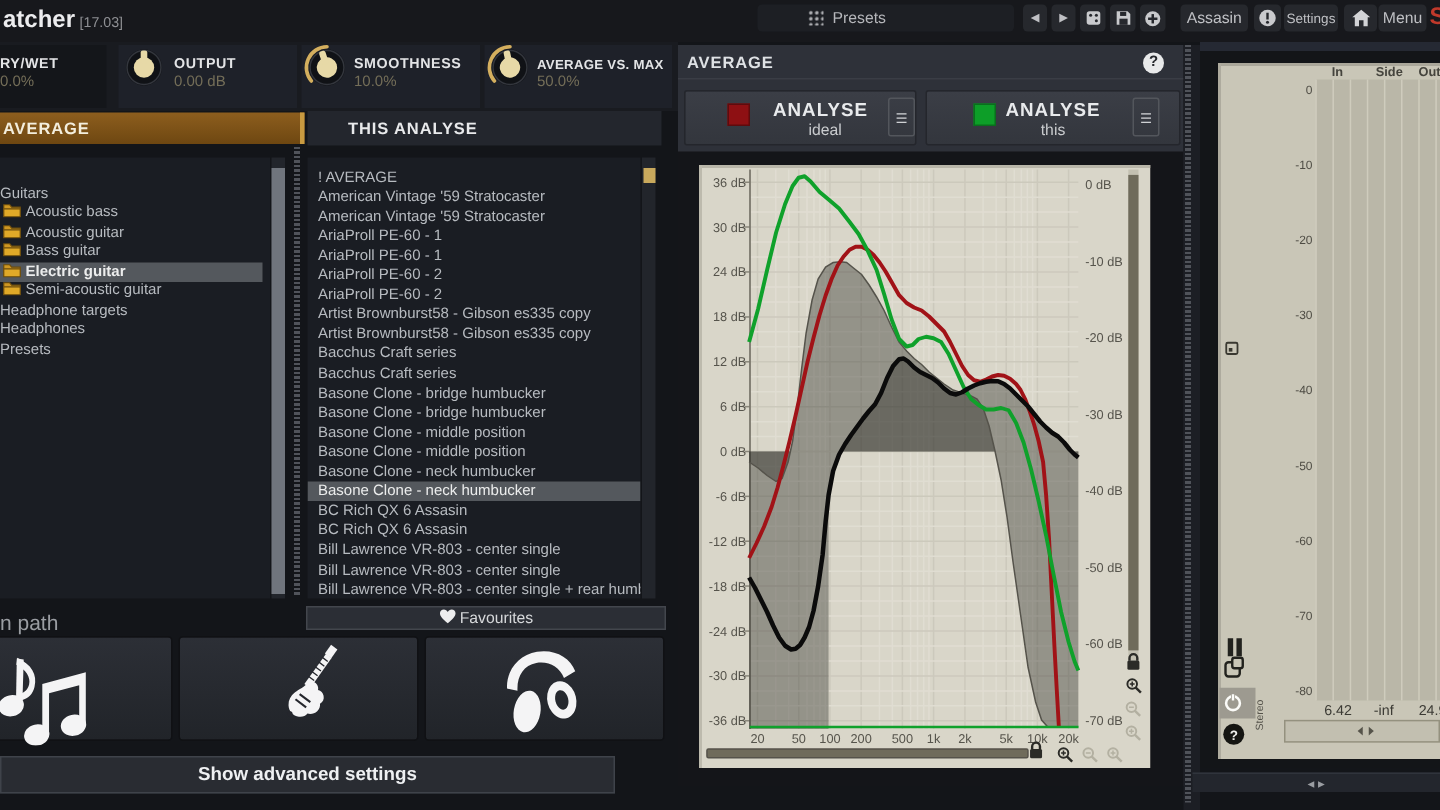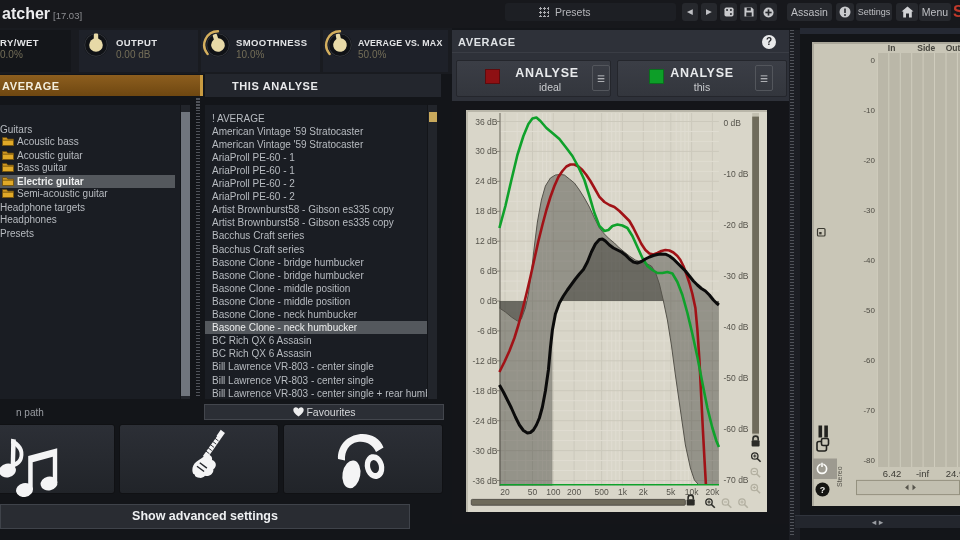--- a/index.html
+++ b/index.html
@@ -169,21 +169,21 @@
 <div class="mit" style="left:7px;top:268.5px">Bill Lawrence VR-803 - center single</div>
 <div class="mit" style="left:7px;top:281.6px">Bill Lawrence VR-803 - center single + rear humbu</div>
 </div>
 <div class="abs" style="left:428px;top:105px;width:9px;height:294px;background:#22252b"></div>
 <div class="abs" style="left:428.5px;top:111.5px;width:8px;height:10px;background:#c9a95c"></div>
 
 <div class="abs" style="left:204px;top:404px;width:240px;height:16px;background:#2b2e35;border:1px solid #43464d;
  color:#d6d8da;font-size:10.5px;text-align:center;line-height:14px"><svg width="11" height="10" viewBox="0 0 11 10" style="vertical-align:-1px">
       <path d="M5.5 9.5 C2 6.8 0.3 4.8 0.3 2.9 C0.3 1.4 1.5 0.3 2.9 0.3 C4 0.3 5 1 5.5 2 C6 1 7 0.3 8.1 0.3 C9.5 0.3 10.7 1.4 10.7 2.9 C10.7 4.8 9 6.8 5.5 9.5 Z" fill="#ededee"></path>
     </svg> Favourites</div>
-<div class="abs" style="left:16px;top:407px;color:#9a9da2;font-size:10px">n path</div>
+<div class="abs" style="left:0;top:407px;color:#9a9da2;font-size:14px">n path</div>
 
 <div class="abs" style="left:-10px;top:424px;width:125px;height:70px;background:linear-gradient(#2c2f36,#212429);border:1px solid #101114;border-radius:3px">
     <svg width="72" height="66" viewBox="0 0 72 66" style="position:absolute;left:4px;top:6px">
 <g fill="#f4f4f5">
 <ellipse cx="12.5" cy="39.5" rx="8.5" ry="7" transform="rotate(-12 12.5 39.5)"></ellipse>
 <polygon points="16.2,8 20.8,8.6 19.8,41 15.6,40.5"></polygon>
 <path d="M16.5 7.5 c9.5 4.5 13.5 11 11.5 19.5 c-1.1 4.8 -4.2 7.6 -8.8 9 l-1 -4.2 c3.4-1.2 5.4-3.2 6.2-6.4 c1.2-4.8 -2-9.8 -8.5-13.2 Z"></path>
 <ellipse cx="29.5" cy="59" rx="8.5" ry="7" transform="rotate(-12 29.5 59)"></ellipse>
 <ellipse cx="54" cy="52.5" rx="8.5" ry="7" transform="rotate(-12 54 52.5)"></ellipse>
 <polygon points="33.2,25 62.2,17.2 62.2,52 57.8,52 57.8,25.8 37.7,31.2 37.7,58.5 33.2,58.5"></polygon>

